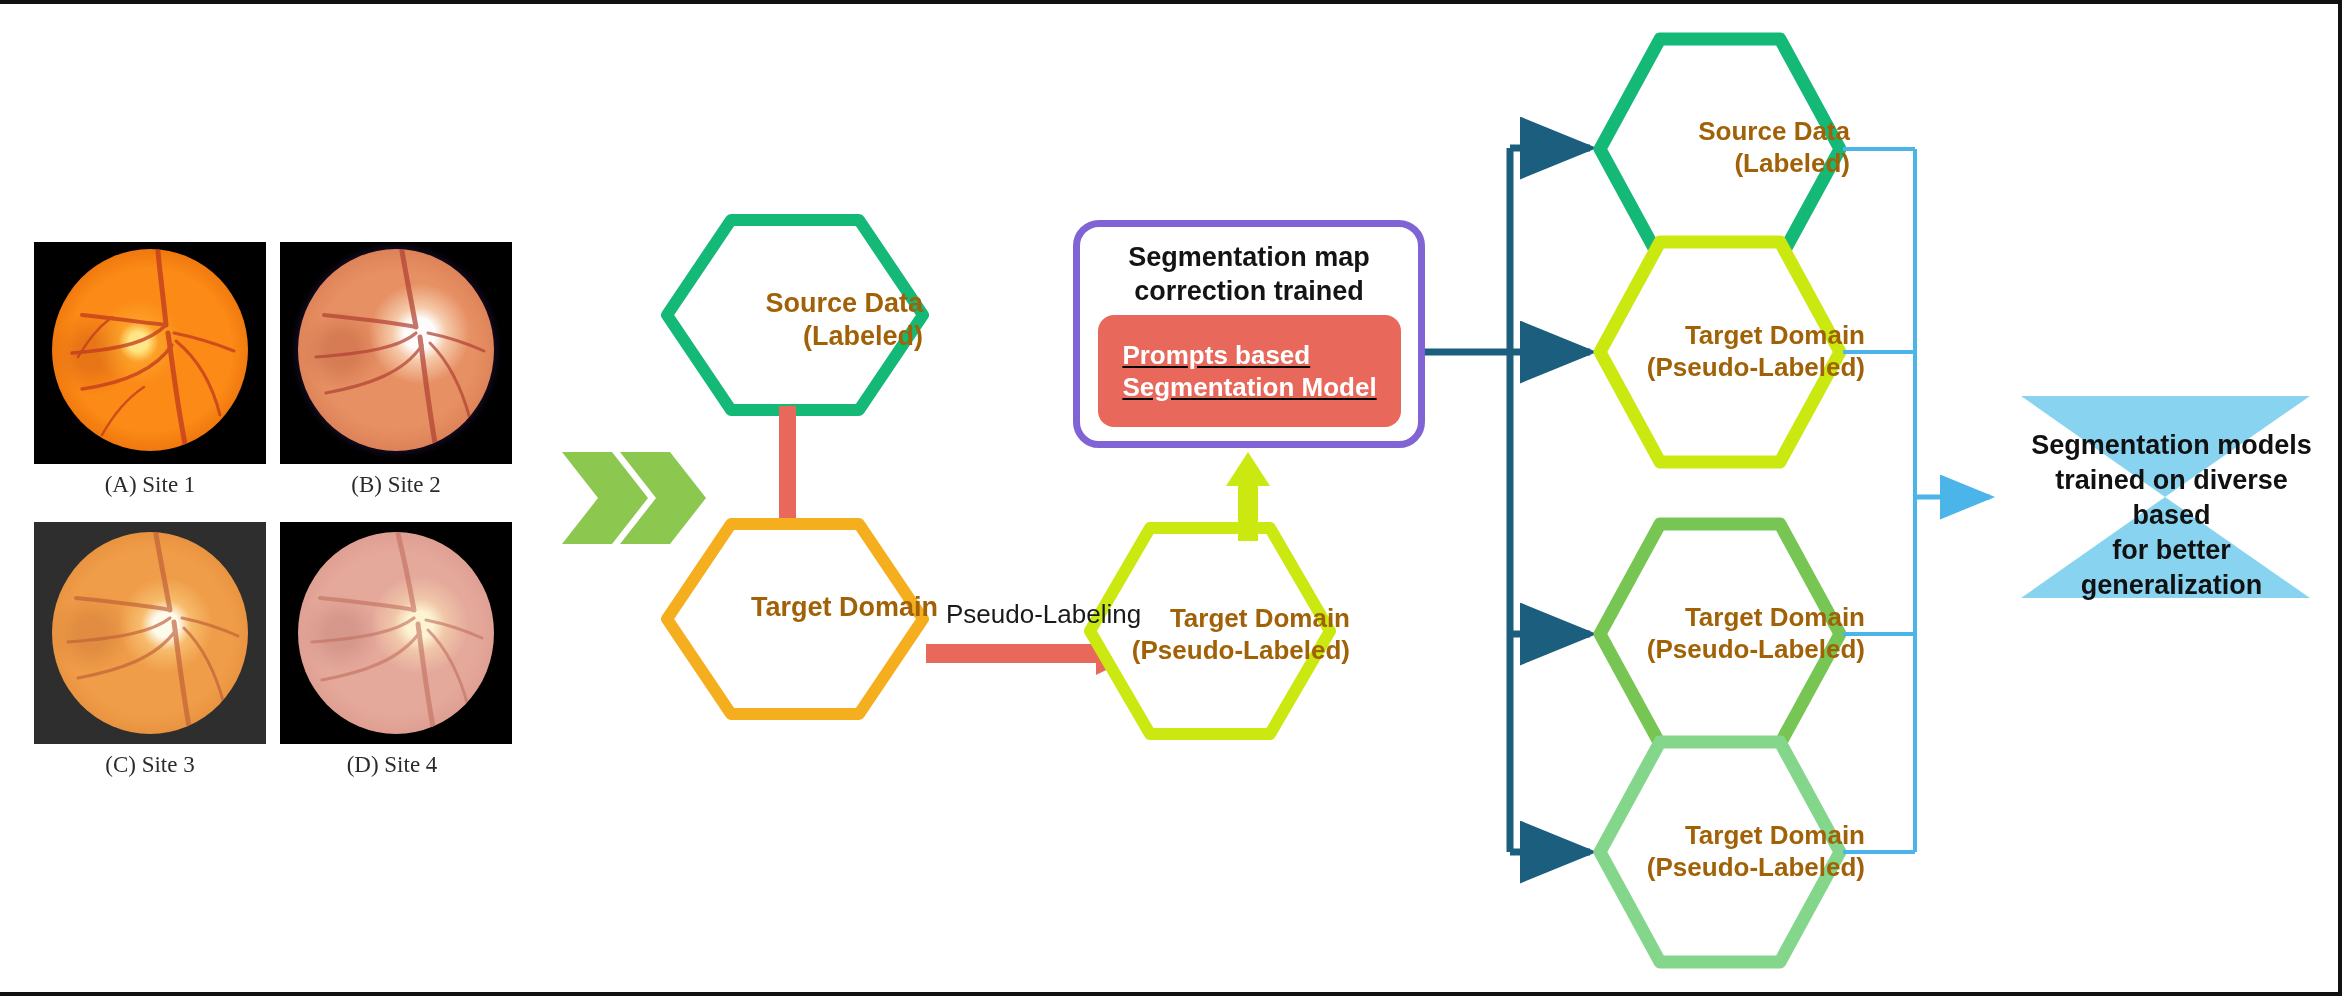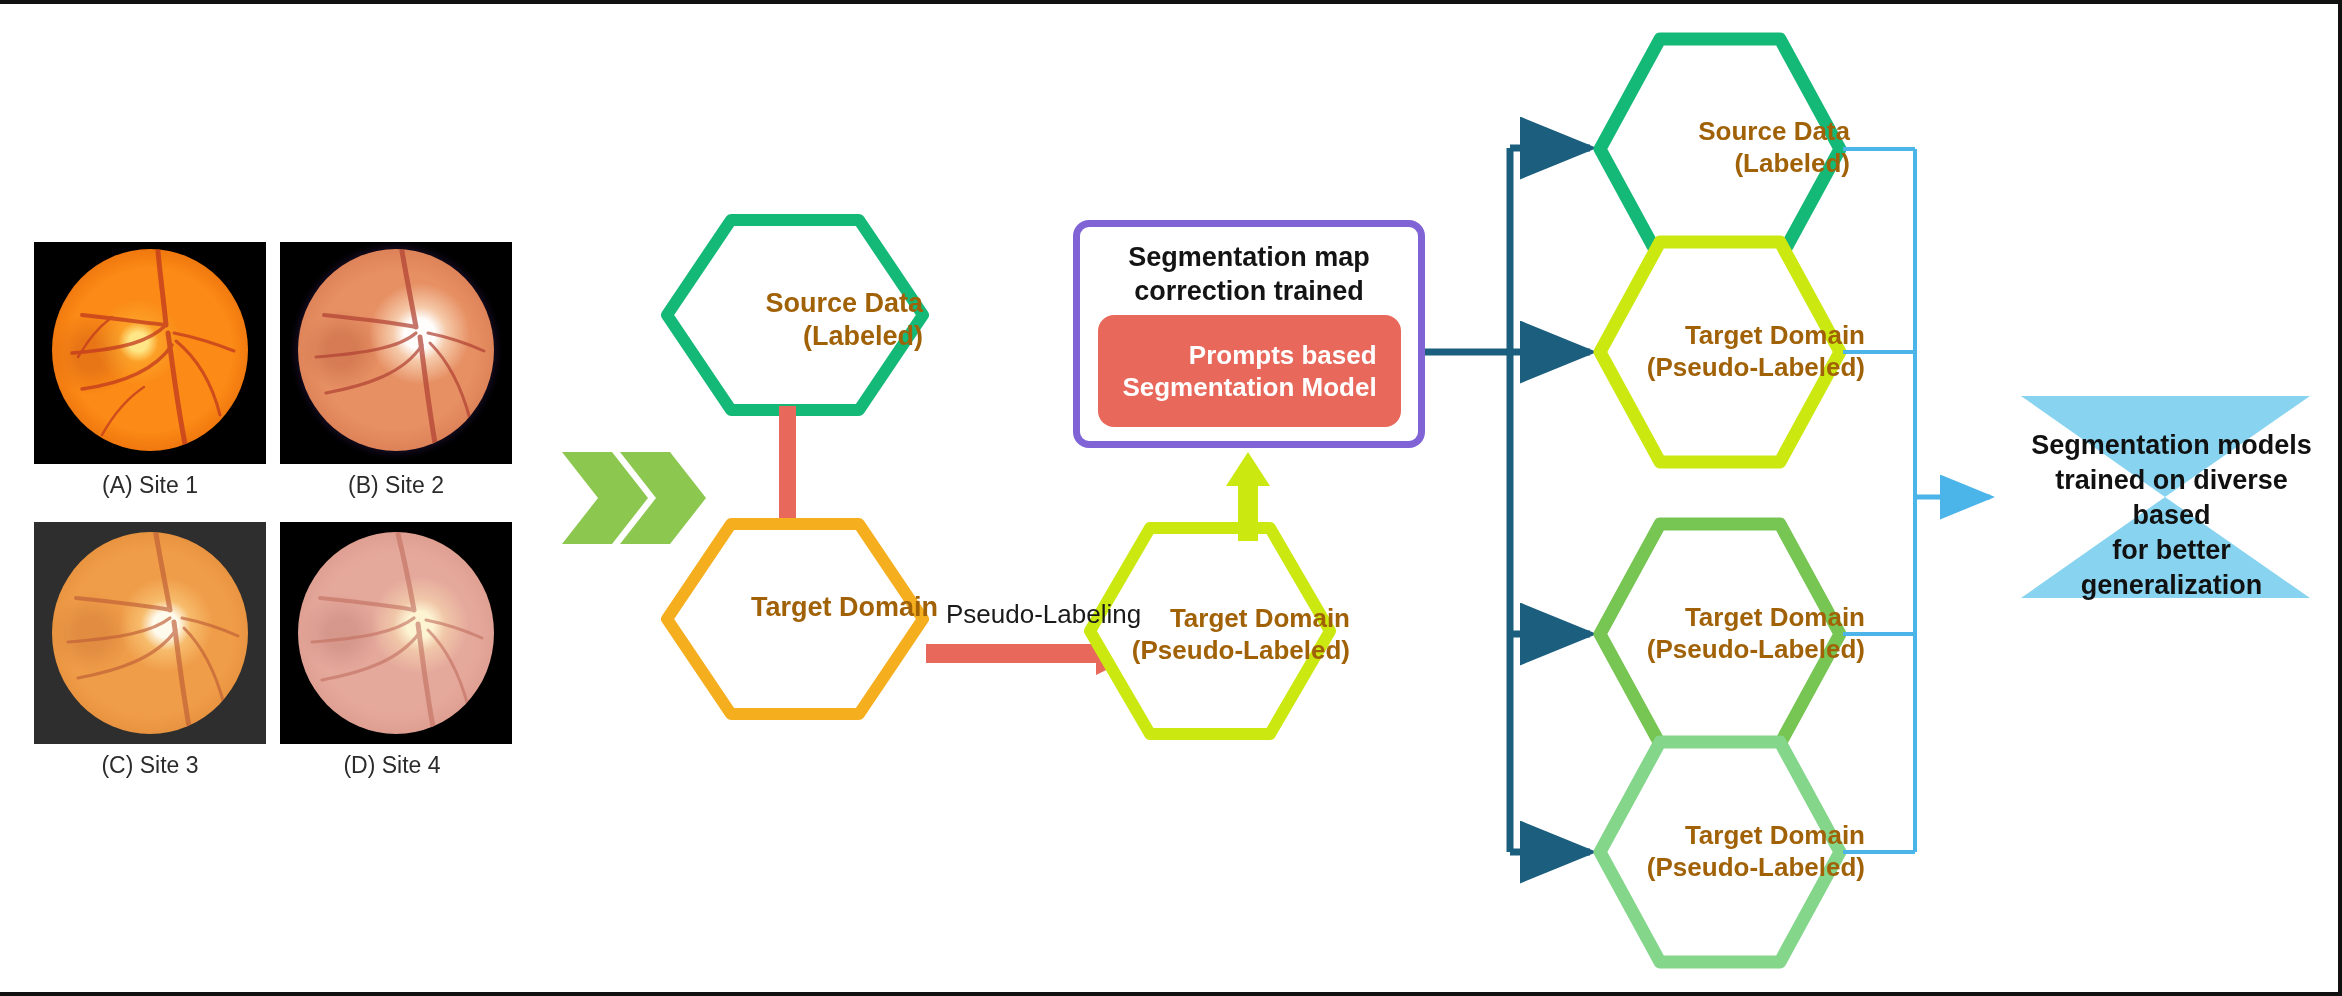--- a/index.html
+++ b/index.html
@@ -13,53 +13,54 @@
     border-top:4px solid #111;
     border-right:4px solid #111;
     border-bottom:4px solid #111;
   }
   
   .tile{position:absolute;overflow:hidden;}
   .fundus{position:absolute;border-radius:50%;}
   .caption{
     position:absolute;text-align:center;
     font-size:23px;color:#2b2b2b;
-    font-family:Liberation Sans, sans-serif;
+    font-family:Liberation Serif, serif;
     white-space:nowrap;
   }
   
   svg.overlay{position:absolute;left:0;top:0;width:2342px;height:996px;pointer-events:none;}
   
   .hextext{
     position:absolute;text-align:right;
     font-weight:bold;color:#a16207;
     line-height:1.22;
     font-family:"Liberation Sans","DejaVu Sans",sans-serif;
     white-space:nowrap;
   }
   .hextext .l{display:block;}
   
   .modbox{
     position:absolute;
     background:#ffffff;
     border:7px solid #8064D6;
-    border-radius:16px;
+    border-radius:26px;
     box-sizing:border-box;
   }
   .modtitle{
     position:absolute;text-align:center;width:100%;
     font-weight:bold;font-size:27px;color:#141414;line-height:1.25;
     font-family:"Liberation Sans","DejaVu Sans",sans-serif;
   }
   .modinner{
     position:absolute;
     background:#E8685B;
     border-radius:16px;
     display:flex;align-items:center;justify-content:center;
-    text-align:right;
+    text-align:left;
+    text-decoration:underline;
   }
   .modinner span{
     color:#ffffff;font-weight:bold;font-size:26px;line-height:1.25;
     font-family:"Liberation Sans","DejaVu Sans",sans-serif;
   }
   
   .bannertext{
     position:absolute;text-align:center;
     font-weight:bold;font-size:27px;color:#111;line-height:1.30;
     font-family:"Liberation Sans","DejaVu Sans",sans-serif;

